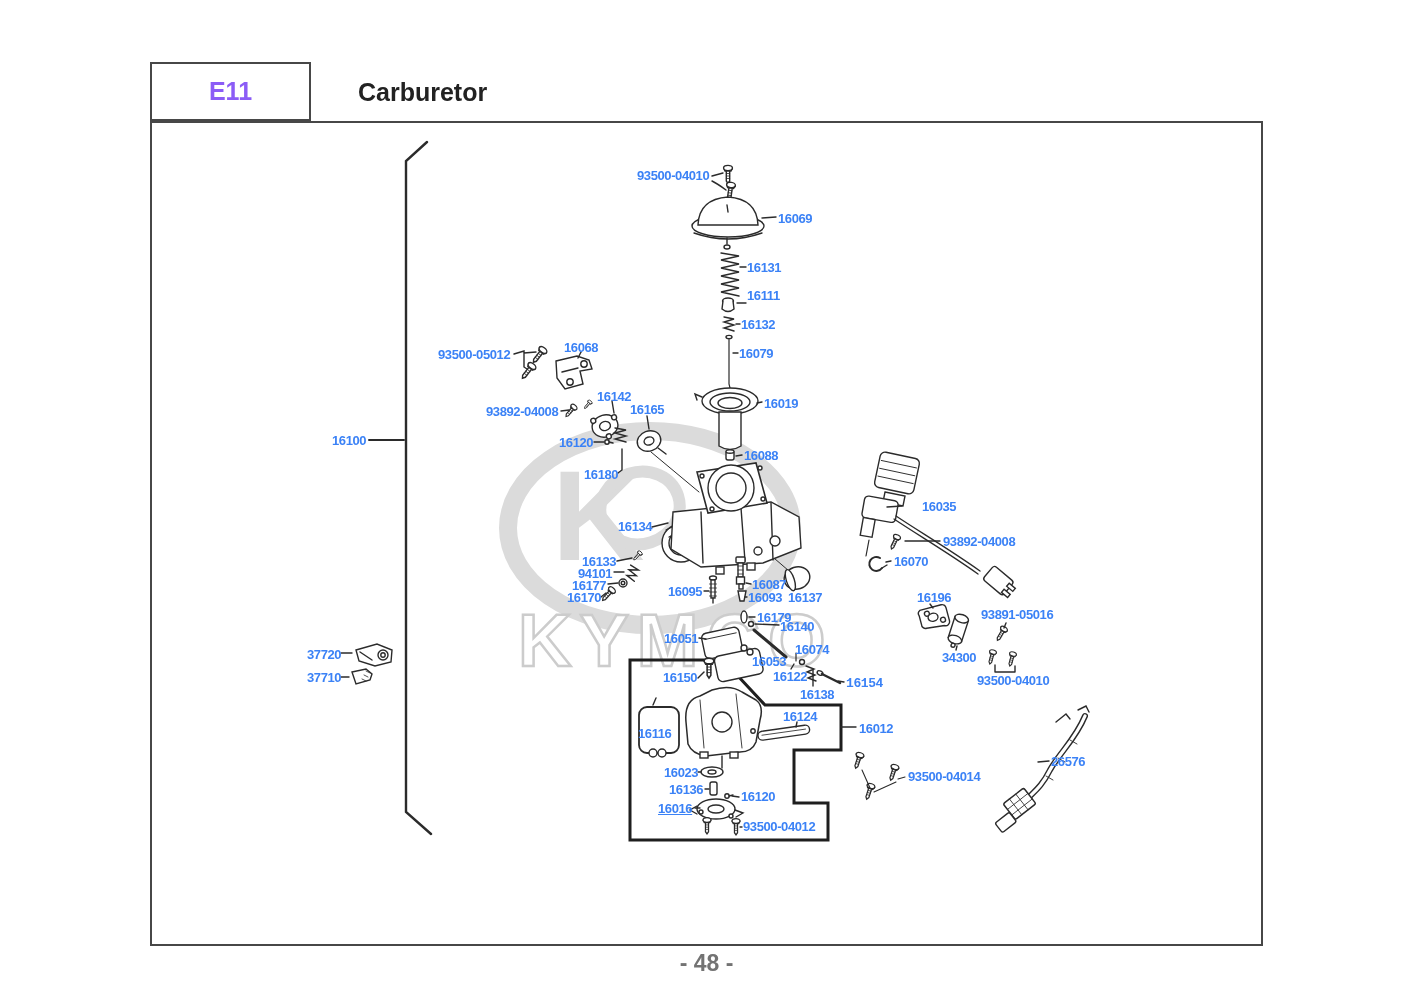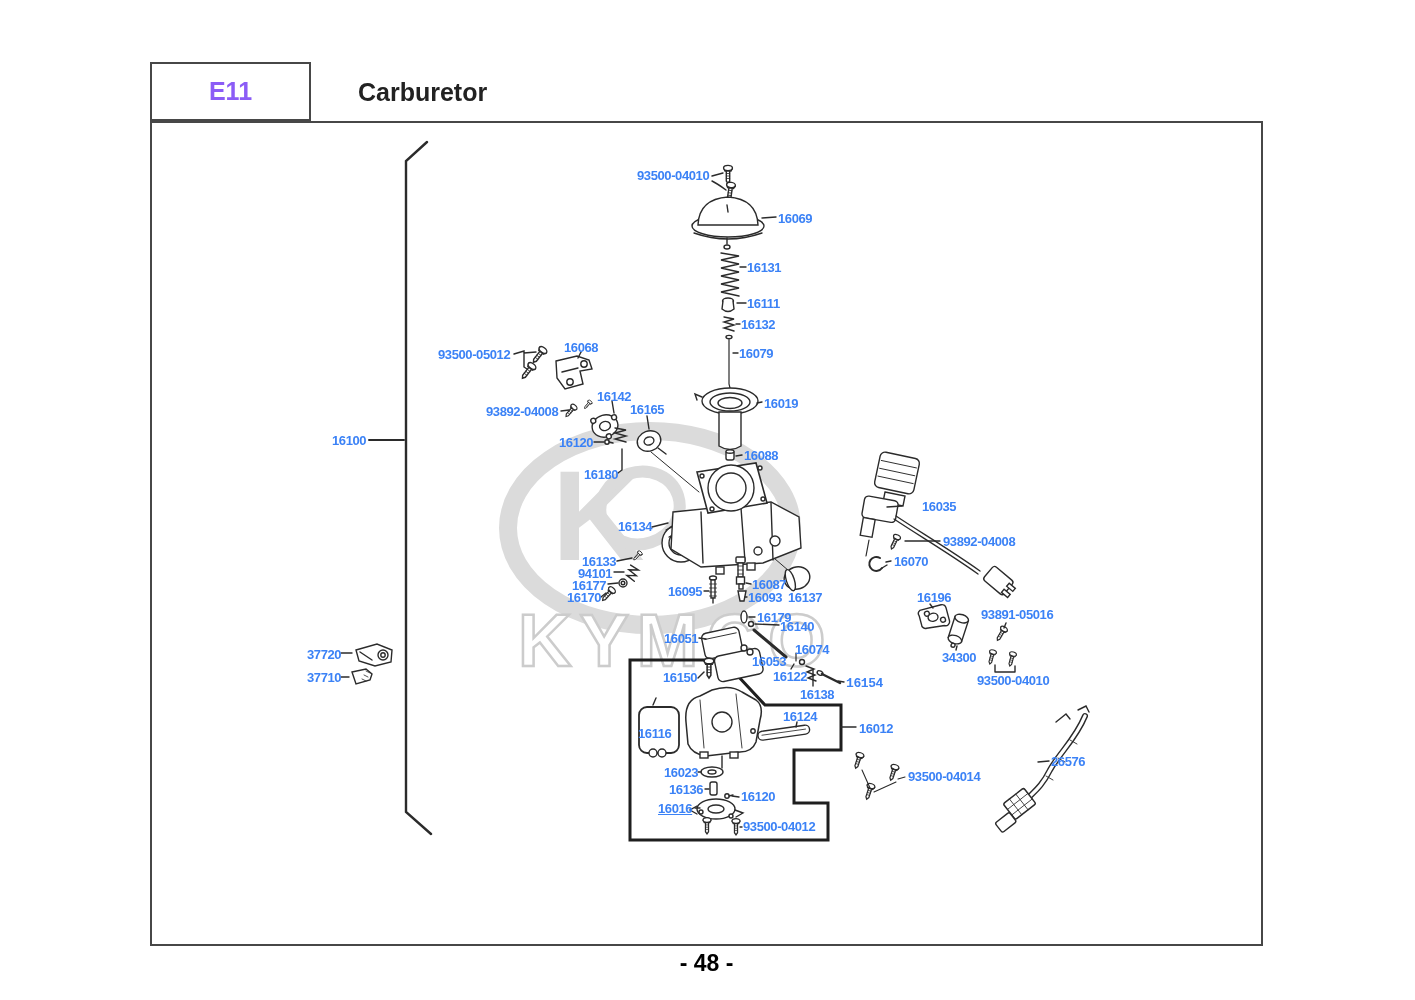--- a/index.html
+++ b/index.html
@@ -5,21 +5,21 @@
   html,body{margin:0;padding:0;background:#ffffff;}
   #page{position:relative;width:1415px;height:1000px;background:#fff;overflow:hidden;
         font-family:"Liberation Sans",sans-serif;}
   #artwork{position:absolute;left:0;top:0;}
   .box{position:absolute;border:2px solid #474747;background:transparent;box-sizing:border-box;}
   #code-box{left:150px;top:62px;width:161px;height:59px;background:#fff;display:flex;align-items:center;justify-content:center;}
   #main-box{left:150px;top:121px;width:1113px;height:825px;}
   #page-code{font:bold 25px "Liberation Sans",sans-serif;color:#8b5cf6;}
   #page-title{position:absolute;left:358px;top:78px;font:bold 25px "Liberation Sans",sans-serif;color:#222;}
   #page-number{position:absolute;left:150px;top:950px;width:1113px;text-align:center;
-               font:bold 23px "Liberation Sans",sans-serif;color:#000000;}
+               font:bold 23px "Liberation Sans",sans-serif;color:#737373;}
   .plabel{position:absolute;font:bold 13px "Liberation Sans",sans-serif;letter-spacing:-0.4px;
           color:#3b82f6;white-space:nowrap;line-height:15px;}
 </style>
 </head>
 <body>
 
 <div id="page">
 
   <svg id="artwork" width="1415" height="1000" viewBox="0 0 1415 1000" stroke="#2b2b2b" fill="none" stroke-width="1.4" stroke-linecap="round" stroke-linejooin="round">
     <defs>
@@ -394,21 +394,21 @@
     <span id="page-code">E11</span>
   </div>
   <div id="page-title">Carburetor</div>
   <div id="main-box" class="box"></div>
   <div id="page-number">- 48 -</div>
 
   <div id="labels">
       <div class="plabel" style="left: 637px; top: 168px;">93500-04010</div>
       <div class="plabel" style="left: 778px; top: 211px;">16069</div>
       <div class="plabel" style="left: 747px; top: 260px;">16131</div>
-      <div class="plabel" style="left: 747px; top: 296px; text-align: right;">16111</div>
+      <div class="plabel" style="left: 747px; top: 288px; text-align: right;">16111</div>
       <div class="plabel" style="left: 741px; top: 317px;">16132</div>
       <div class="plabel" style="left: 739px; top: 346px;">16079</div>
       <div class="plabel" style="left: 764px; top: 396px;">16019</div>
       <div class="plabel" style="left: 438px; top: 347px;">93500-05012</div>
       <div class="plabel" style="left: 564px; top: 340px;">16068</div>
       <div class="plabel" style="left: 597px; top: 389px;">16142</div>
       <div class="plabel" style="left: 486px; top: 404px;">93892-04008</div>
       <div class="plabel" style="left: 630px; top: 402px;">16165</div>
       <div class="plabel" style="left: 559px; top: 435px;">16120</div>
       <div class="plabel" style="left: 584px; top: 467px;">16180</div>

